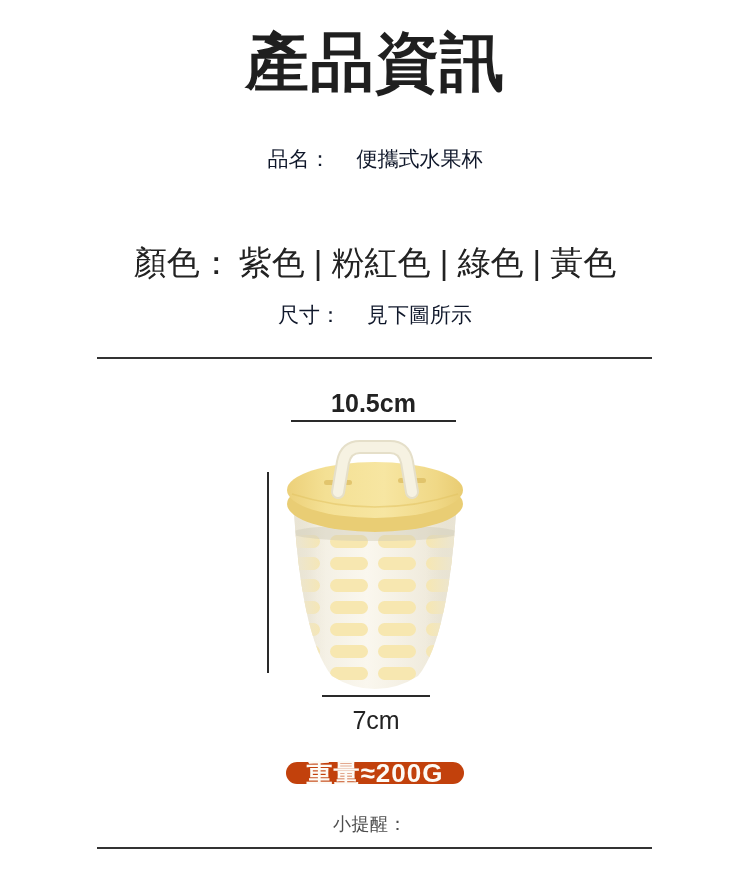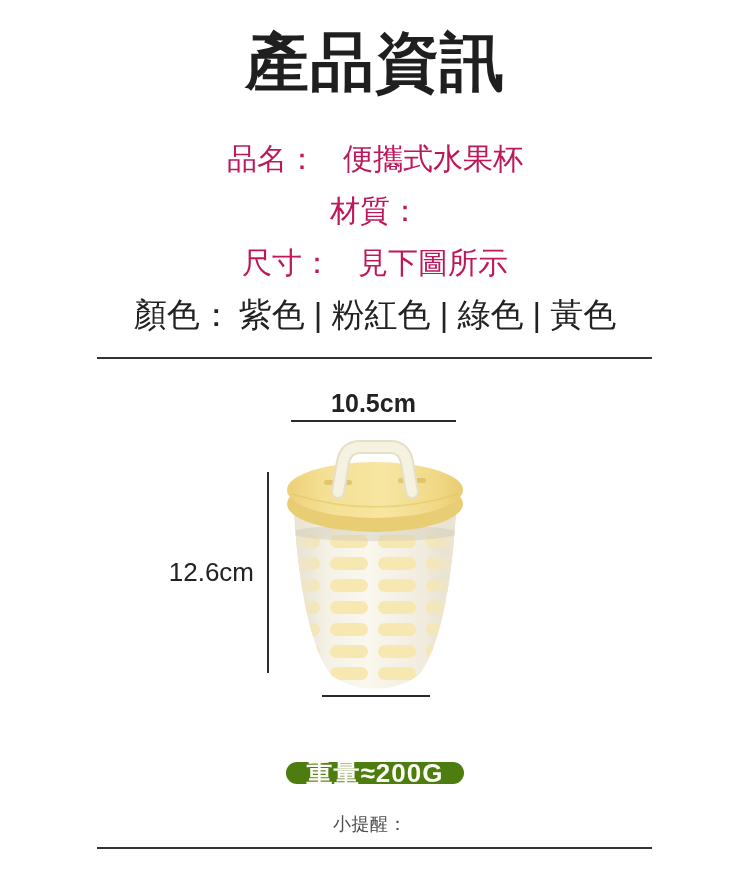--- a/index.html
+++ b/index.html
@@ -9,21 +9,21 @@
   }
   
   .title{
     position:absolute;top:30px;left:0;width:750px;text-align:center;
     font-size:64px;line-height:64px;font-weight:900;color:#1f1f1f;letter-spacing:1px;
   }
   
   .specs{position:absolute;top:133px;left:0;width:750px;}
   .spec-row{
     height:52px;display:flex;align-items:center;justify-content:center;
-    font-size:30px;color:#be185d;
+    font-size:21px;color:#0f172a;
   }
   .spec-row .lbl{white-space:pre;}
   .spec-row .val{margin-left:26px;white-space:pre;}
   .spec-row.color-row{font-size:33px;color:#222;font-weight:500;}
   .spec-row.color-row .val{margin-left:6px;}
   
   .divider{position:absolute;left:97px;width:555px;height:2px;background:#333;}
   .divider.top{top:357px;}
   .divider.bottom{top:847px;}
   
@@ -32,21 +32,21 @@
   .dim-height-label{top:557px;left:150px;width:104px;text-align:right;font-size:26px;}
   .dim-base-label{top:705px;left:322px;width:108px;text-align:center;}
   .dim-line{position:absolute;background:#2a2a2a;}
   .dim-width-line{top:420px;left:291px;width:165px;height:2px;}
   .dim-height-line{top:472px;left:267px;width:2px;height:201px;}
   .dim-base-line{top:695px;left:322px;width:108px;height:2px;}
   .product-svg{position:absolute;top:432px;left:280px;width:190px;height:260px;}
   
   .weight-badge{
     position:absolute;top:762px;left:286px;width:178px;height:22px;border-radius:19px;
-    background:#4d7c0f;color:#fdfbf6;font-size:26px;font-weight:bold;letter-spacing:1px;
+    background:#c2410c;color:#fdfbf6;font-size:26px;font-weight:bold;letter-spacing:1px;
     display:flex;align-items:center;justify-content:center;
   }
   
   .reminder{
     position:absolute;top:812px;left:0;width:750px;display:flex;justify-content:center;
     font-size:18px;color:#4d4d4d;letter-spacing:.5px;
   }
   .reminder .r-lbl{margin-right:10px;white-space:pre;}
 </style>
 </head>
@@ -55,39 +55,38 @@
 <div class="page">
 
   <div class="title">產品資訊</div>
 
   <div class="specs">
     <div class="spec-row">
       <span class="lbl">品名：</span>
       <span class="val">便攜式水果杯</span>
     </div>
     <div class="spec-row">
-      <span class="lbl">材質：</span>
+    </div>
+    <div class="spec-row color-row">
+      <span class="lbl">顏色：</span>
+      <span class="val">紫色 | 粉紅色 | 綠色 | 黃色</span>
     </div>
     <div class="spec-row">
       <span class="lbl">尺寸：</span>
       <span class="val">見下圖所示</span>
-    </div>
-    <div class="spec-row color-row">
-      <span class="lbl">顏色：</span>
-      <span class="val">紫色 | 粉紅色 | 綠色 | 黃色</span>
     </div>
   </div>
 
   <div class="divider top"></div>
 
   <div class="dim-label dim-width-label">10.5cm</div>
   <div class="dim-line dim-width-line"></div>
-  <div class="dim-label dim-height-label">12.6cm</div>
   <div class="dim-line dim-height-line"></div>
   <div class="dim-line dim-base-line"></div>
+  <div class="dim-label dim-base-label">7cm</div>
 
   <svg class="product-svg" viewBox="0 0 190 260" aria-hidden="true">
     <defs>
       <linearGradient id="bodyGrad" x1="0" y1="0" x2="1" y2="0">
         <stop offset="0" stop-color="#e4dfcd"></stop>
         <stop offset="0.14" stop-color="#f3efe3"></stop>
         <stop offset="0.45" stop-color="#faf7ee"></stop>
         <stop offset="0.82" stop-color="#f0ebdd"></stop>
         <stop offset="1" stop-color="#e1dbc8"></stop>
       </linearGradient>

